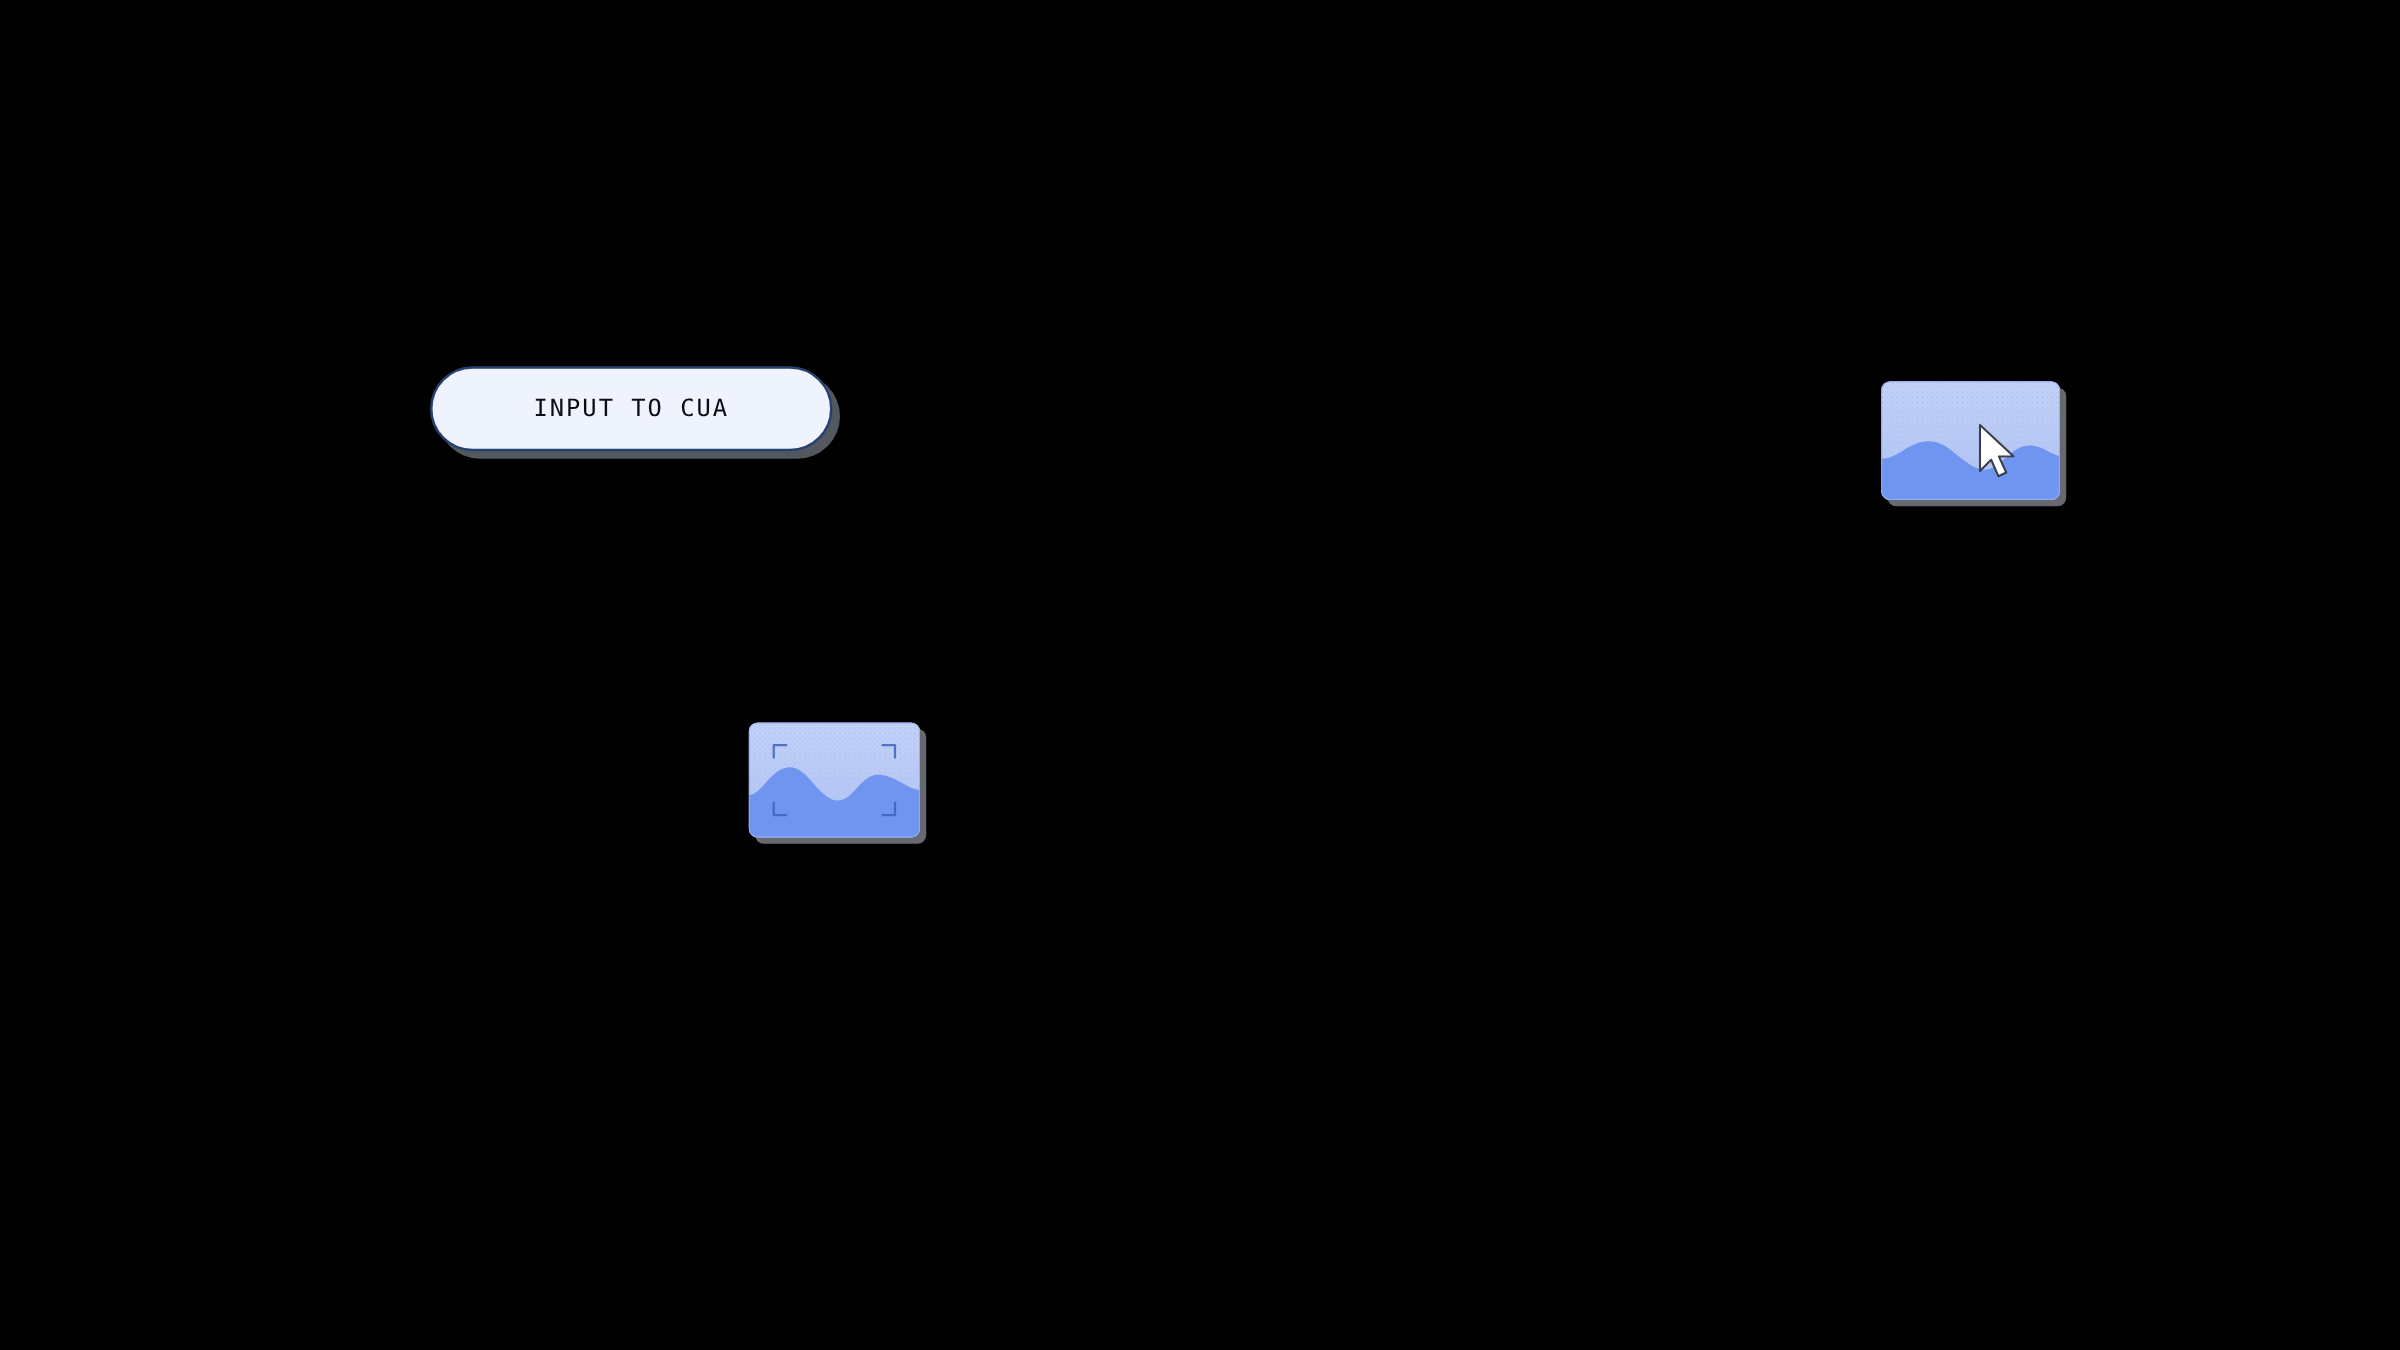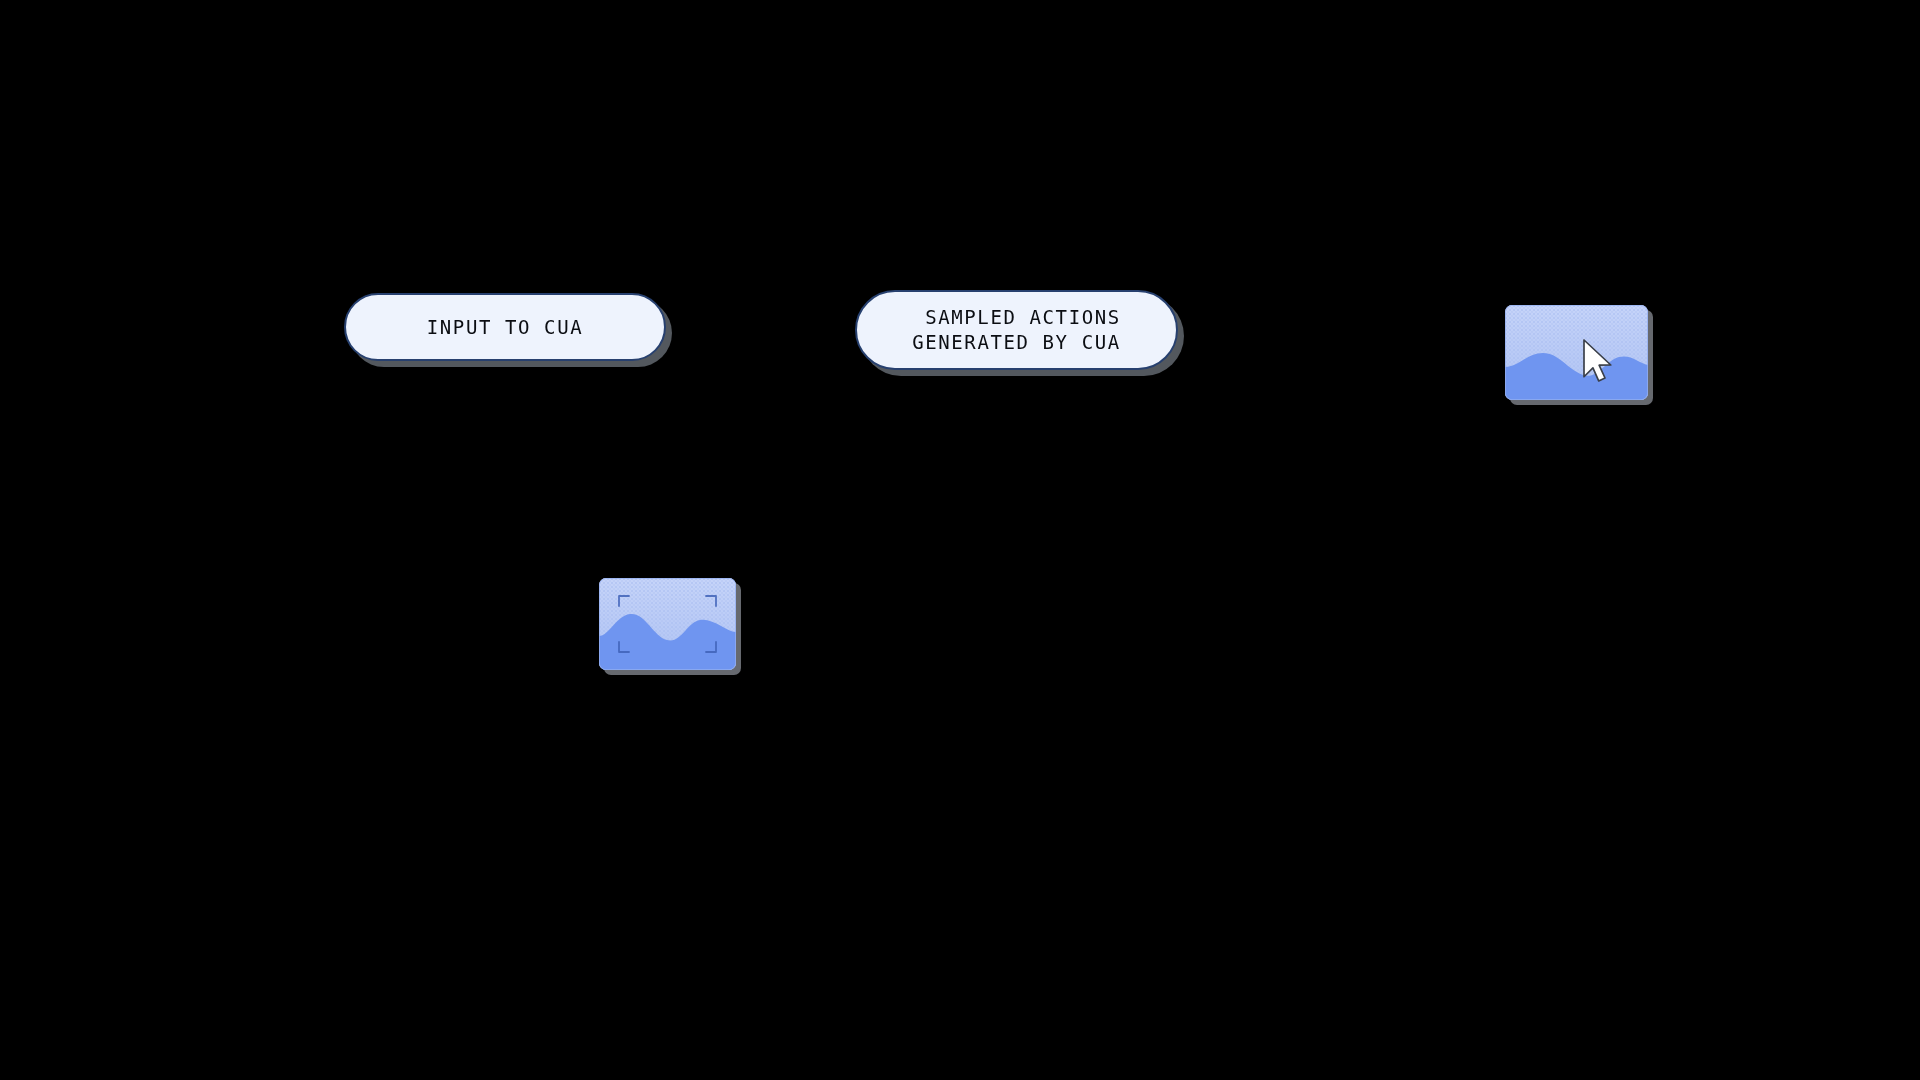--- a/index.html
+++ b/index.html
@@ -45,21 +45,21 @@
     top: 0;
     width: 100%;
     height: 100%;
     box-sizing: border-box;
     border-radius: 999px;
     background: #eef3fd;
     border: 2.5px solid #27406f;
     display: flex;
     align-items: center;
     justify-content: center;
-    text-align: right;
+    text-align: left;
   }
   .pill-label {
     font-family: "DejaVu Sans Mono", monospace;
     font-size: 19px;
     line-height: 25px;
     letter-spacing: 1.6px;
     color: #0b0d12;
     white-space: pre-line;
     font-weight: 400;
   }
@@ -125,27 +125,20 @@
 
 <div id="stage">
 
   <div class="pill-wrap" id="pill-input">
     <div class="pill-shadow"></div>
     <div class="pill">
       <span class="pill-label">INPUT TO CUA</span>
     </div>
   </div>
 
-  <div class="pill-wrap" id="pill-actions">
-    <div class="pill-shadow"></div>
-    <div class="pill">
-      <span class="pill-label">SAMPLED ACTIONS
-GENERATED BY CUA</span>
-    </div>
-  </div>
 
   <div class="thumb-wrap" id="thumb-cursor">
     <div class="thumb-shadow"></div>
     <div class="thumb">
       <svg viewBox="0 0 143 95" preserveAspectRatio="none">
         <defs>
           <linearGradient id="skyA" x1="0" y1="0" x2="0" y2="1">
             <stop offset="0%" stop-color="#c6d4f9"></stop>
             <stop offset="100%" stop-color="#aec2f3"></stop>
           </linearGradient>

